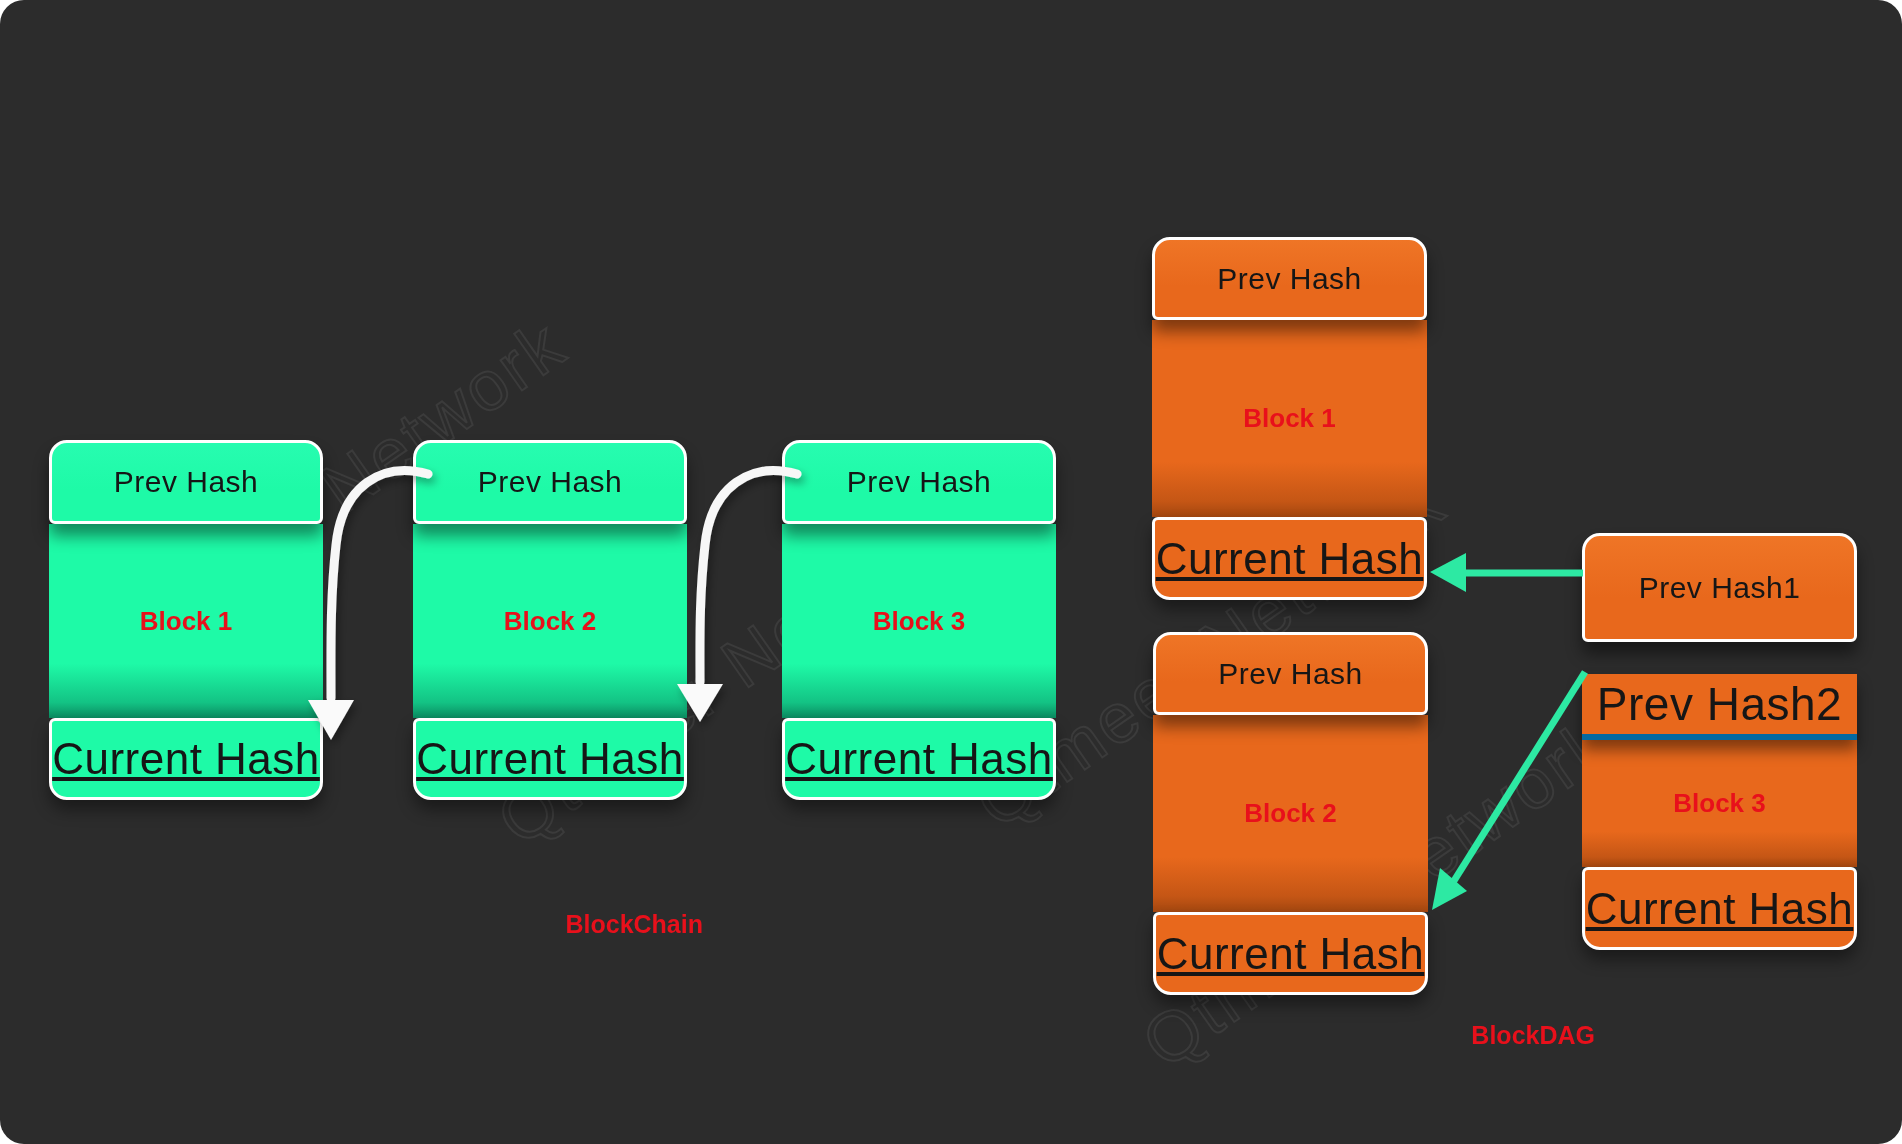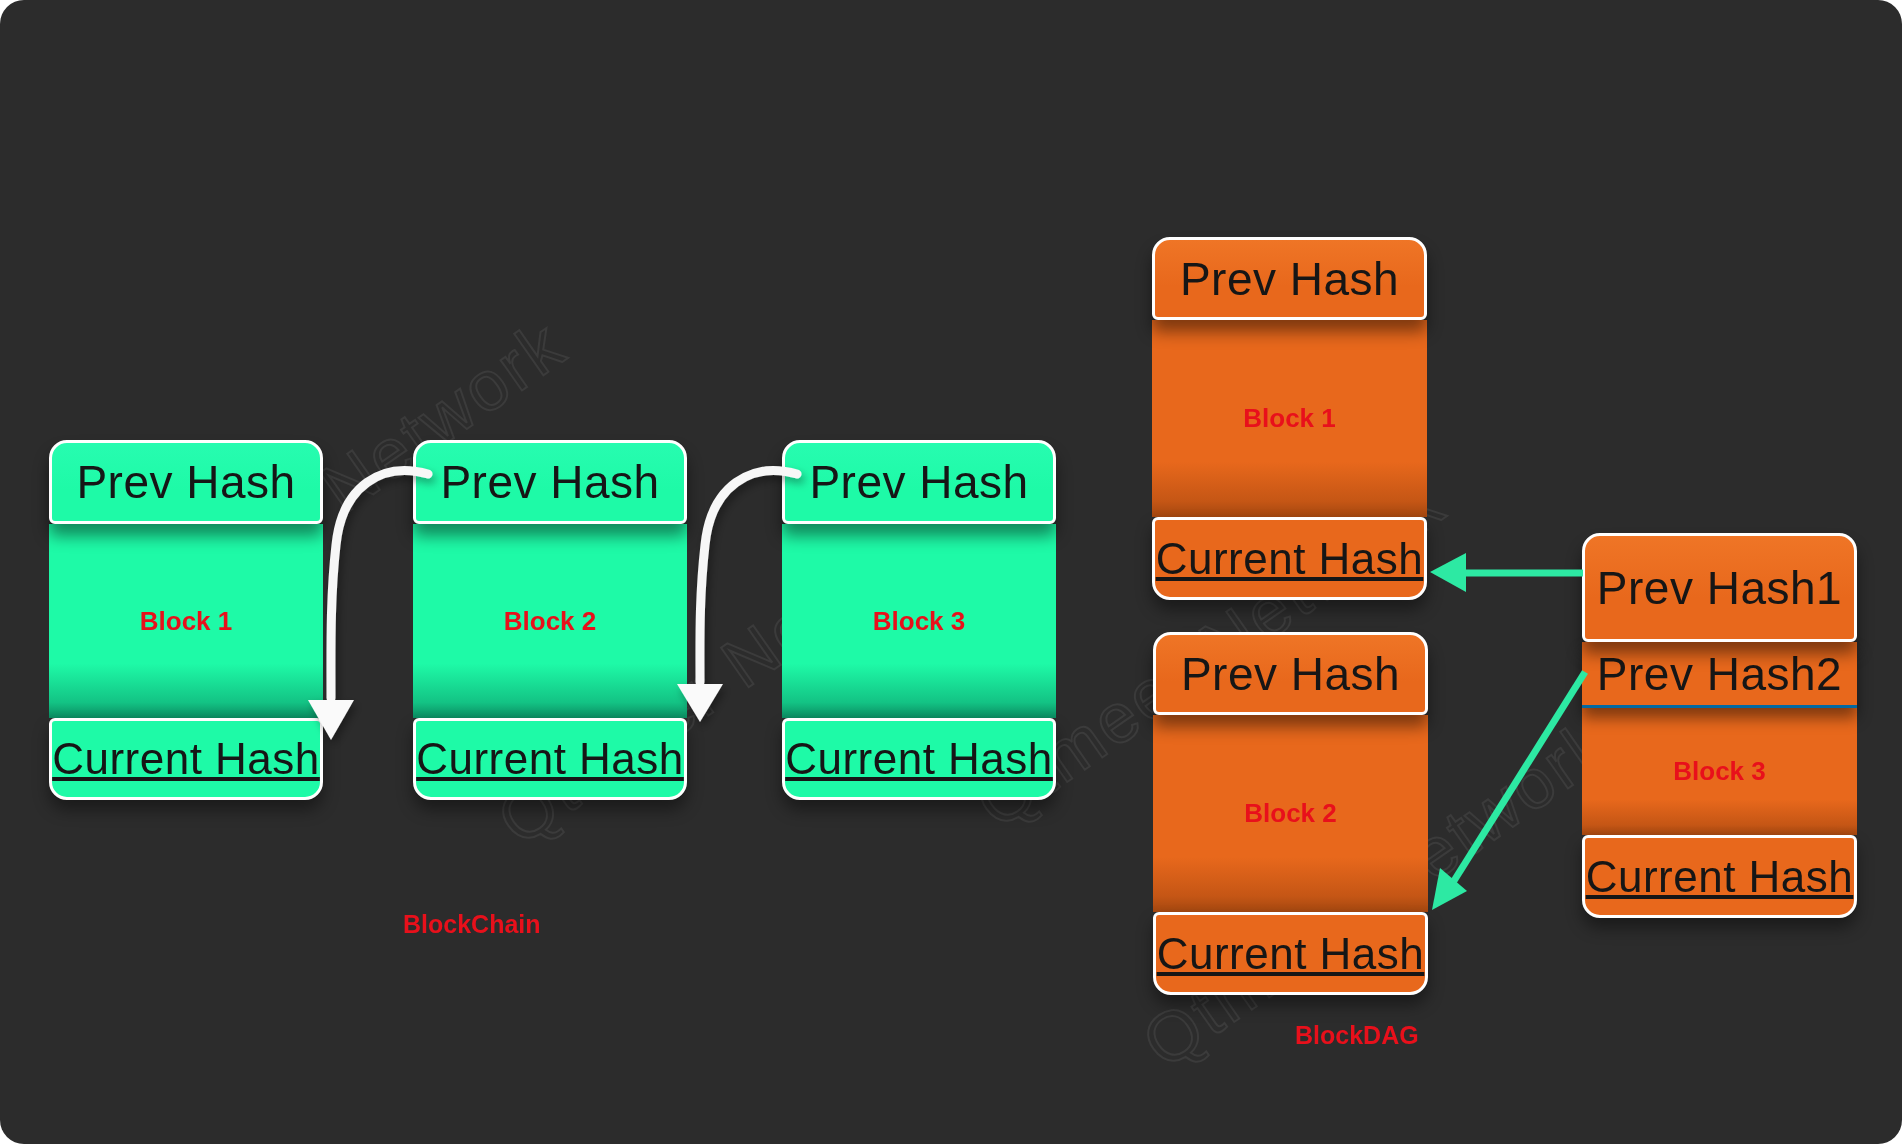--- a/index.html
+++ b/index.html
@@ -22,48 +22,48 @@
   .wm.w4{left:1151px;top:1011px;}
   
   .blk{position:absolute;z-index:2;}
   .sec{position:relative;box-sizing:border-box;display:flex;align-items:center;justify-content:center;}
   .hdr{border:3px solid #ffffff;border-radius:18px 18px 6px 6px;z-index:3;
        box-shadow:0 12px 16px rgba(0,0,0,.45);}
   .mid{z-index:1;}
   .ftr{border:3px solid #ffffff;border-radius:6px 6px 18px 18px;z-index:2;
        box-shadow:0 10px 16px rgba(0,0,0,.4);}
   .hash-text{font-weight:300;color:#161616;letter-spacing:.5px;}
-  .hdr .hash-text{font-size:46px;text-align:right;}
+  .hdr .hash-text{font-size:30px;text-align:right;}
   .ftr .hash-text{font-size:44px;text-decoration:underline;}
   .blk-label{font-weight:bold;font-size:26px;color:#e8101b;}
   
   .green{width:274px;height:360px;top:440px;}
   .green .hdr{height:84px;background:linear-gradient(180deg,#27fcb0 0%,#1efaa7 60%);}
   .green .mid{height:194px;background:linear-gradient(180deg,#1efaa7 0%,#1efaa7 72%,#13c384 92%,#0b8a60 100%);}
   .green .ftr{height:82px;background:#1efaa7;}
   .g1{left:49px;} .g2{left:413px;} .g3{left:782px;}
   
   .orange{width:275px;}
   .orange .hdr{height:83px;background:linear-gradient(180deg,#ef7526 0%,#e8681c 60%);}
   .orange .mid{background:linear-gradient(180deg,#e8681c 0%,#e8681c 72%,#c5561527 92%,#a34710 100%);}
   .orange .mid{background:linear-gradient(180deg,#e8681c 0%,#e8681c 72%,#c55615 92%,#a34710 100%);}
   .orange .ftr{height:83px;background:#e8681c;}
   .o1{left:1152px;top:237px;height:363px;}
   .o1 .mid{height:197px;}
   .o2{left:1153px;top:632px;height:363px;}
   .o2 .mid{height:197px;}
   .o3{left:1582px;top:533px;height:360px;}
   .o3 .hdr{height:109px;}
-  .o3 .hdr2{height:66px;background:#e8681c;border-bottom:3px solid #0369a1;z-index:2;
-            box-shadow:0 10px 14px rgba(0,0,0,.45);}
+  .o3 .hdr2{height:66px;background:#e8681c;border-bottom:6px solid #0369a1;z-index:2;
+            box-shadow:0 10px 14px rgba(0,0,0,.45);margin-top:32px;}
   .o3 .hdr2 .hash-text{font-size:46px;}
   .o3 .mid{height:127px;}
   
   .caption{
-    position:absolute;width:300px;text-align:left;z-index:2;
+    position:absolute;width:300px;text-align:right;z-index:2;
     font-weight:bold;font-size:25px;color:#e8101b;
   }
   .cap-chain{left:403px;top:910px;}
   .cap-dag{left:1295px;top:1021px;}
   
   .overlay{position:absolute;left:0;top:0;width:1902px;height:1144px;z-index:4;pointer-events:none;}
 </style>
 </head>
 <body>
 

